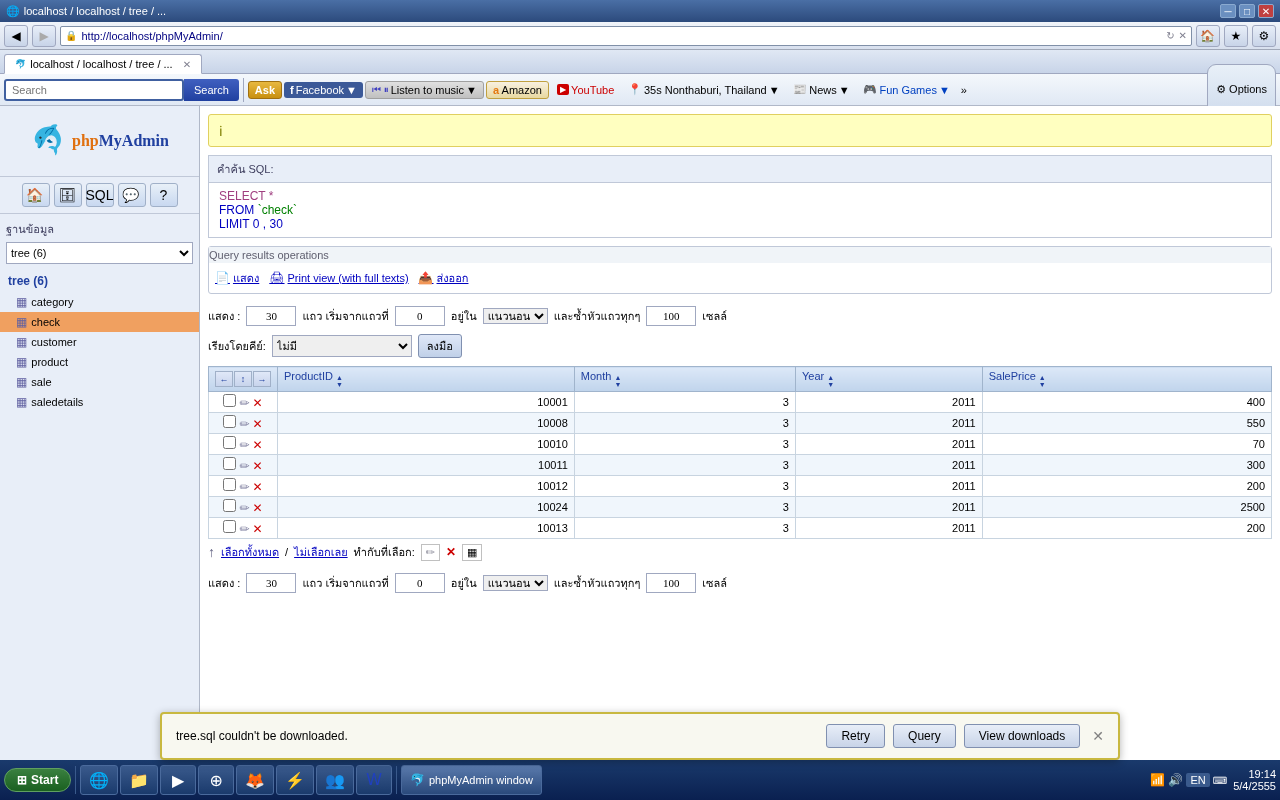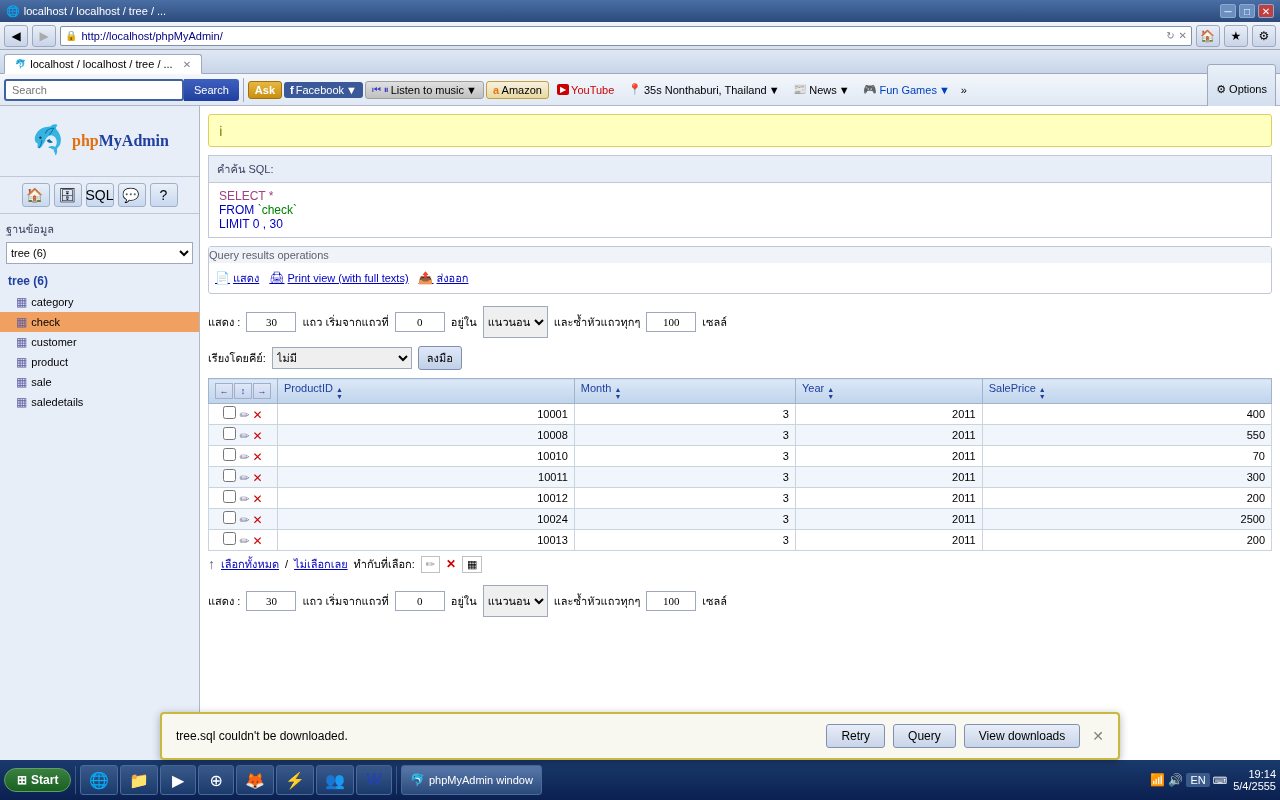--- a/index.html
+++ b/index.html
@@ -58,21 +58,21 @@
       display: flex; align-items: center; gap: 2px; }
     .play-icon { color: #4040c0; font-size: 10px; }
     .amazon-btn { background: linear-gradient(to bottom, #f8f0e0, #e8d8a0);
       padding: 2px 6px; border-radius: 3px; font-size: 11px; border: 1px solid #c0a040; cursor: pointer; }
     .yt-btn { padding: 2px 6px; font-size: 11px; cursor: pointer; display: flex; align-items: center; gap: 2px; color: #cc0000; }
     .yt-icon { background: #cc0000; color: white; font-size: 8px; padding: 1px 3px; border-radius: 2px; }
     .location-btn { padding: 2px 6px; font-size: 11px; cursor: pointer; display: flex; align-items: center; gap: 2px; }
     .news-btn { padding: 2px 6px; font-size: 11px; cursor: pointer; display: flex; align-items: center; gap: 2px; }
     .games-btn { padding: 2px 6px; font-size: 11px; cursor: pointer; display: flex; align-items: center; gap: 2px; color: #0040c0; }
     .options-btn { margin-left: auto; padding: 18px 8px; font-size: 11px; border: 1px solid #a0a8c0;
-      background: linear-gradient(to bottom, #e8f0f8, #d0dced); border-radius: 3px; cursor: pointer; }
+      background: linear-gradient(to bottom, #e8f0f8, #d0dced); border-radius: 9px; cursor: pointer; }
     .search-input { height: 22px; width: 180px; border: 2px solid #4060a0; border-radius: 3px;
       padding: 0 6px; font-size: 11px; }
     .search-btn { background: linear-gradient(to bottom, #4060c0, #2040a0);
       color: white; height: 22px; padding: 0 10px; border: none; cursor: pointer; font-size: 11px; border-radius: 0 3px 3px 0; margin-left: -2px; }
     .toolbar-sep { width: 1px; height: 24px; background: #a0a8c0; margin: 0 2px; }
 
     
     .main-content { display: flex; flex: 1; overflow: hidden; }
 
     
@@ -118,21 +118,21 @@
 
     .query-ops { border: 1px solid #c0c8d8; margin-bottom: 8px; border-radius: 3px; }
     .query-ops-header { font-size: 11px; color: #606070; padding: 2px 0; background: #f0f4f8; }
     .query-ops-body { padding: 6px; display: flex; align-items: center; gap: 10px; }
     .op-link { color: #0000c0; text-decoration: underline; cursor: pointer; font-size: 11px;
       display: flex; align-items: center; gap: 3px; }
     .op-icon { font-size: 12px; }
 
     .pagination-row { display: flex; align-items: center; gap: 6px; padding: 4px 0; font-size: 11px; flex-wrap: wrap; }
     .page-input { width: 50px; height: 20px; border: 1px solid #a0a8c0; text-align: center; font-size: 11px; font-family: Liberation Serif, serif; }
-    .page-select { height: 32px; border: 1px solid #a0a8c0; font-size: 11px; }
+    .page-select { height: 16px; border: 1px solid #a0a8c0; font-size: 11px; }
 
     .sort-row { display: flex; align-items: center; gap: 6px; padding: 4px 0; font-size: 11px; }
     .sort-select { height: 22px; border: 1px solid #a0a8c0; font-size: 11px; width: 140px; }
     .go-btn { background: linear-gradient(to bottom, #e0e8f8, #c0d0e8);
       border: 1px solid #8090b0; padding: 2px 8px; font-size: 11px; cursor: pointer; border-radius: 3px; }
 
     
     .data-table { width: 100%; border-collapse: collapse; font-size: 11px; margin-top: 4px; }
     .data-table th { background: linear-gradient(to bottom, #dce8f8, #c0d4ec);
       border: 1px solid #a0b4cc; padding: 3px 6px; text-align: left; color: #2040a0;

